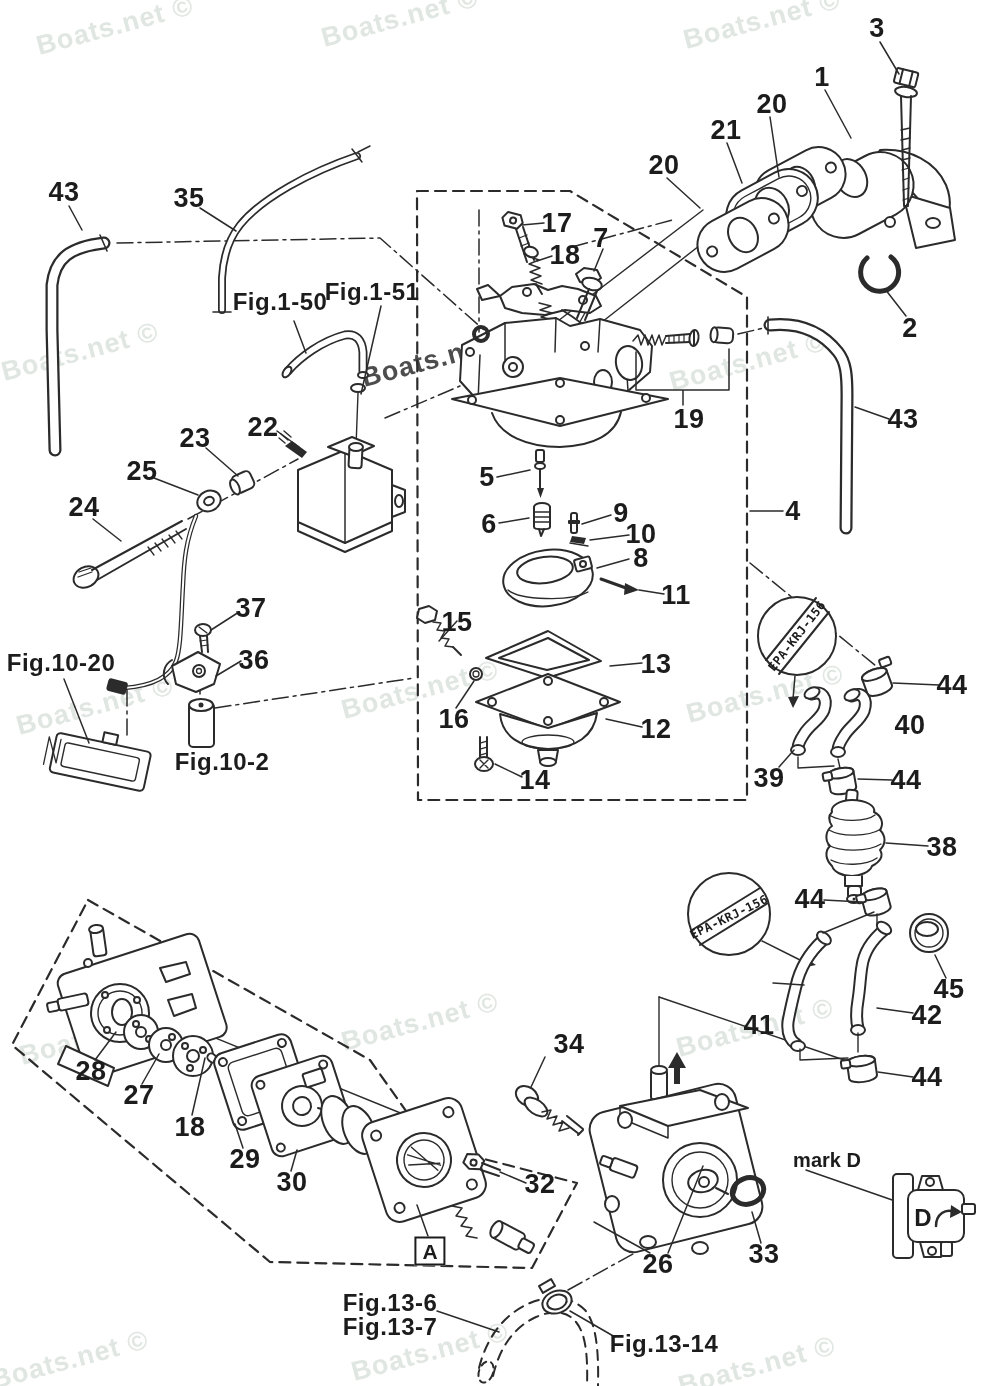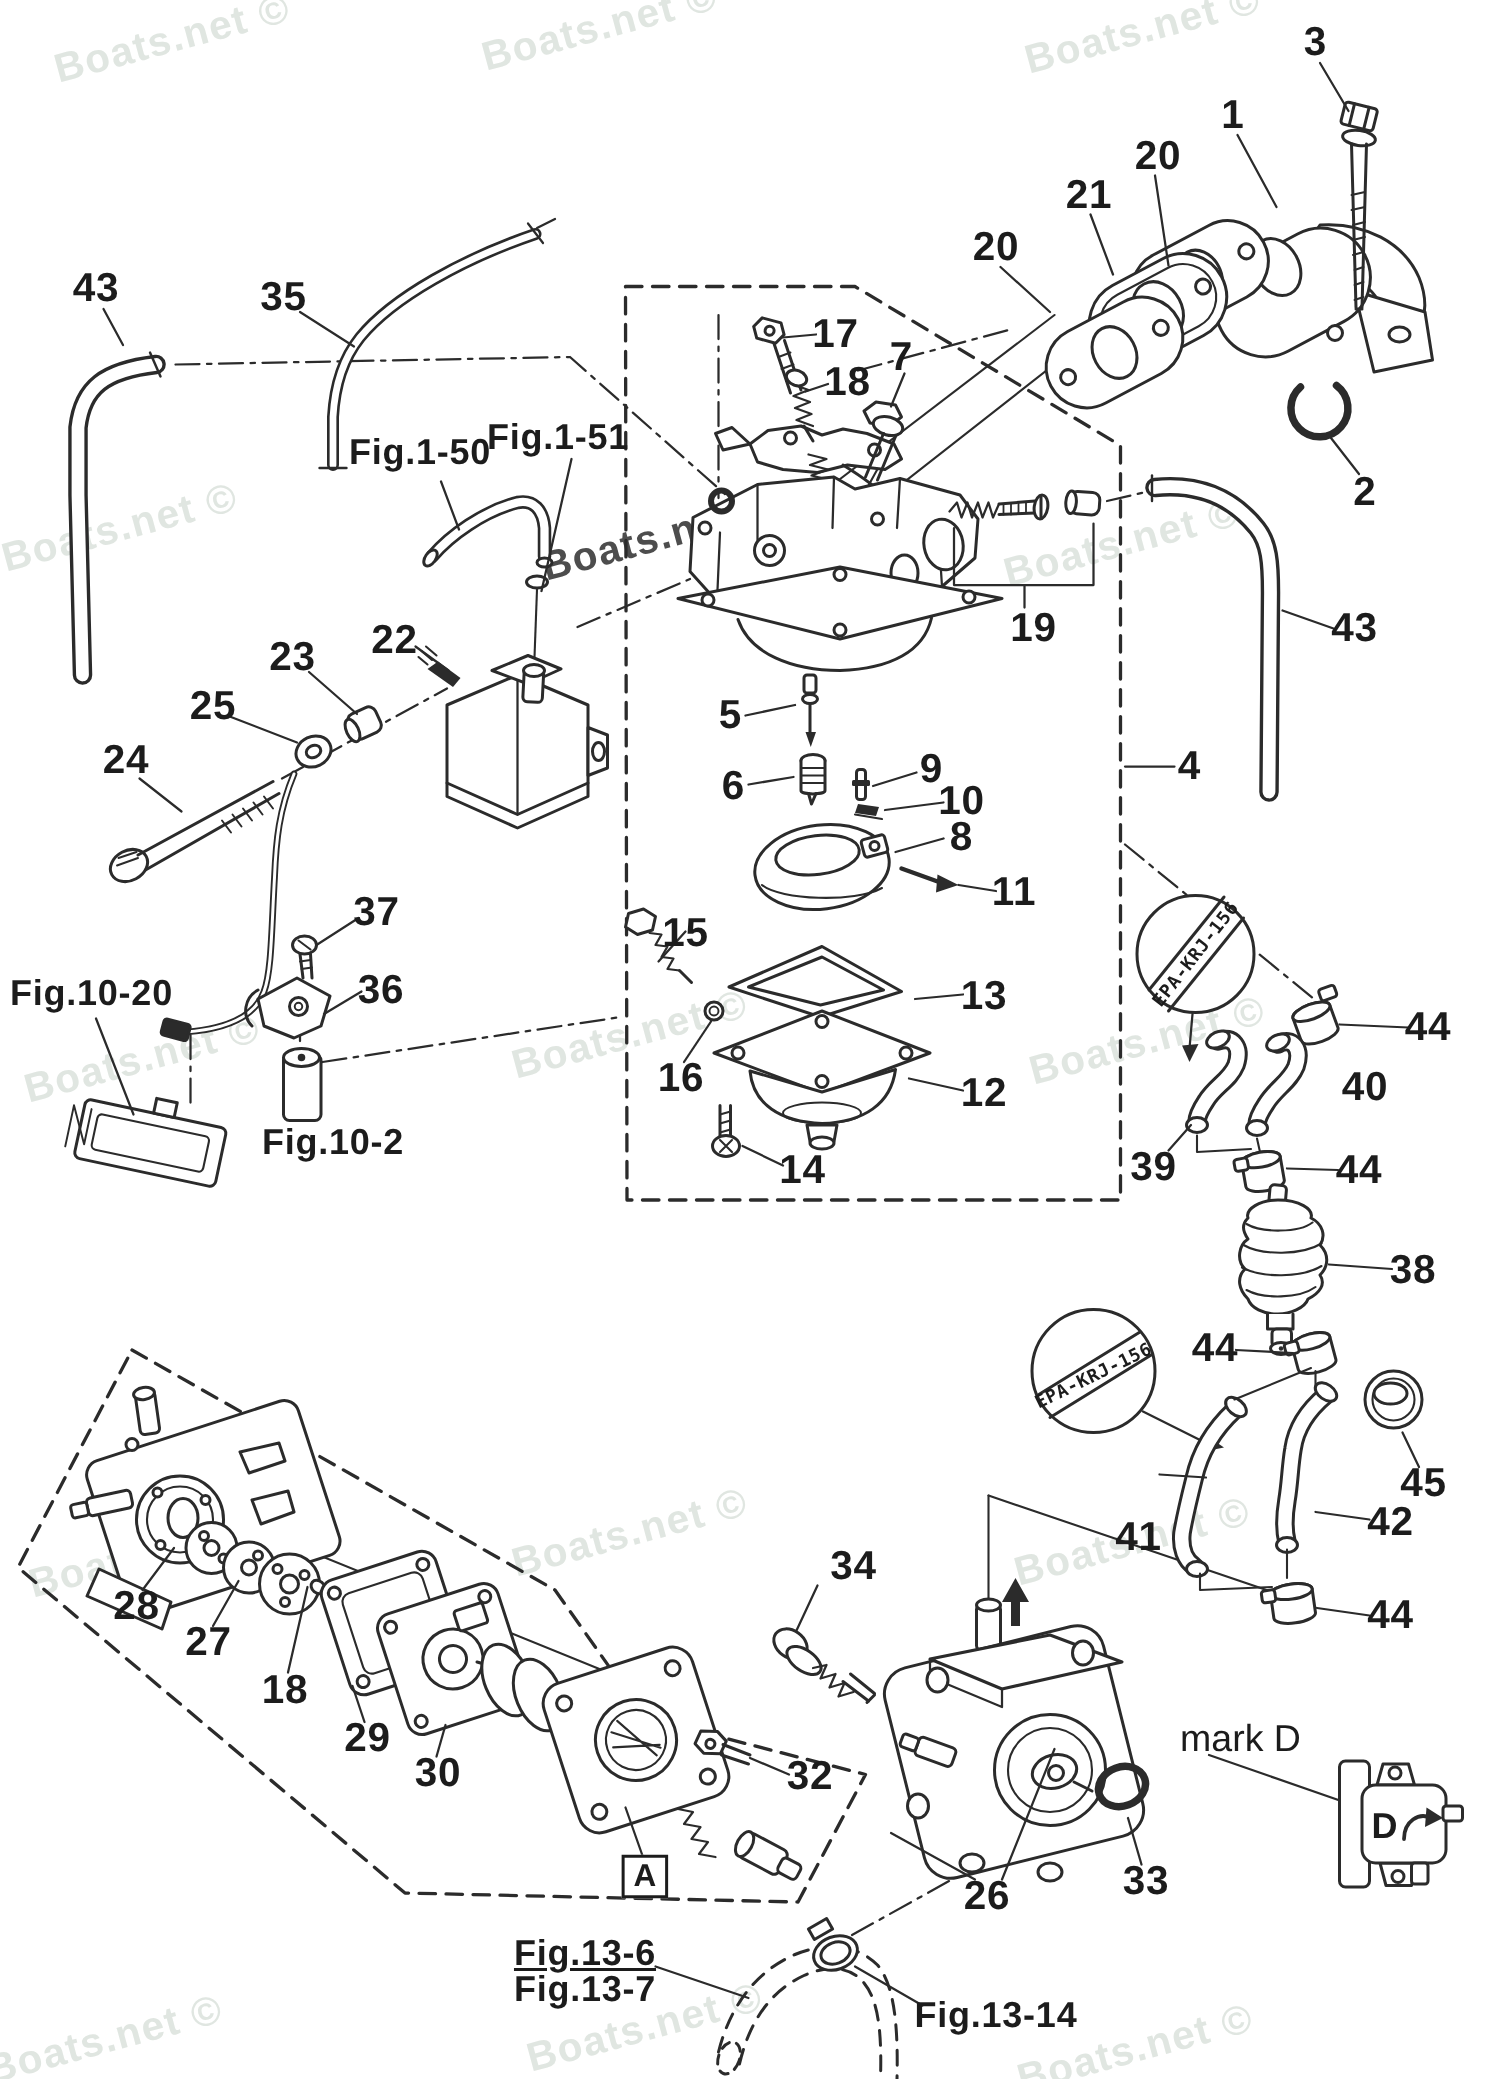--- a/index.html
+++ b/index.html
@@ -5,21 +5,21 @@
   html,body{margin:0;padding:0;background:#fff;}
   body{width:1000px;height:1386px;position:relative;overflow:hidden;
        font-family:"Liberation Sans",sans-serif;}
   .stage{position:absolute;left:0;top:0;width:1000px;height:1386px;}
   svg{position:absolute;left:0;top:0;}
   .label{position:absolute;transform:translate(-50%,-50%);color:#1c1c1c;
          font-size:27px;font-weight:600;letter-spacing:.5px;white-space:nowrap;line-height:1;}
   .label.fig{font-size:24px;}
   .boxed-a{position:absolute;transform:translate(-50%,-50%);border:2.5px solid #1c1c1c;
            background:#fff;padding:1px 6px 0;font-size:21px;font-weight:700;color:#1c1c1c;}
-  .mark-d{position:absolute;transform:translate(-50%,-50%);font-size:25px;font-weight:400;color:#1c1c1c;white-space:nowrap;}
+  .mark-d{position:absolute;transform:translate(-50%,-50%);font-size:20px;font-weight:700;color:#1c1c1c;white-space:nowrap;}
   .mark-letter{position:absolute;transform:translate(-50%,-50%);font-size:24px;font-weight:700;color:#1c1c1c;}
   .epa{position:absolute;color:#1c1c1c;font-size:12px;font-weight:700;letter-spacing:.5px;
        font-family:"DejaVu Sans Mono",monospace;white-space:nowrap;}
   .wm{position:absolute;transform:translate(-50%,-50%) rotate(-15deg);font-size:27px;font-weight:600;
       letter-spacing:1px;color:#e0e6e1;white-space:nowrap;}
   .wm.dark{color:#4d4d4d;}
 </style>
 </head>
 <body>
 
@@ -631,21 +631,21 @@
       <div class="label" style="left: 903px; top: 419px;">43</div>
       <div class="label" style="left: 952px; top: 685px;">44</div>
       <div class="label" style="left: 906px; top: 780px;">44</div>
       <div class="label" style="left: 810px; top: 899px;">44</div>
       <div class="label" style="left: 927px; top: 1077px;">44</div>
       <div class="label" style="left: 949px; top: 989px;">45</div>
       <div class="label fig" style="left: 280px; top: 302px;">Fig.1-50</div>
       <div class="label fig" style="left: 372px; top: 292px;">Fig.1-51</div>
       <div class="label fig" style="left: 61px; top: 663px;">Fig.10-20</div>
       <div class="label fig" style="left: 222px; top: 762px;">Fig.10-2</div>
-      <div class="label fig" style="left: 390px; top: 1303px; text-decoration: underline;">Fig.13-6</div>
+      <div class="label fig" style="left: 390px; top: 1303px;">Fig.13-6</div>
       <div class="label fig" style="left: 390px; top: 1327px;">Fig.13-7</div>
       <div class="label fig" style="left: 664px; top: 1344px;">Fig.13-14</div>
     </div>
 
 <div class="epa" style="left:797px;top:636px;transform:translate(-50%,-50%) rotate(-52deg);">EPA-KRJ-156</div>
 <div class="epa" style="left:729px;top:917px;transform:translate(-50%,-50%) rotate(-26deg);">EPA-KRJ-156</div>
 
 <div class="mark-d" style="left:827px;top:1160px;">mark D</div>
 <div class="mark-letter" style="left:923px;top:1218px;">D</div>
 

